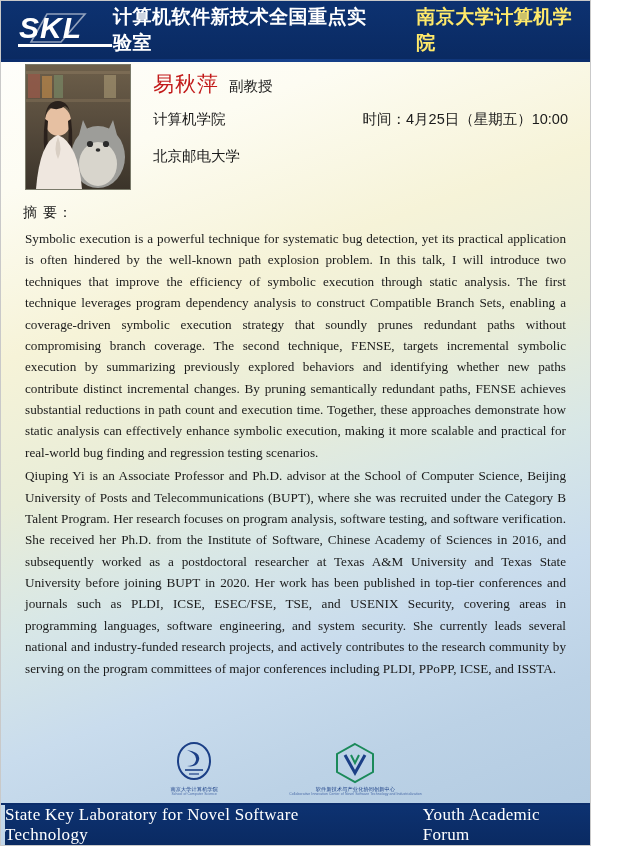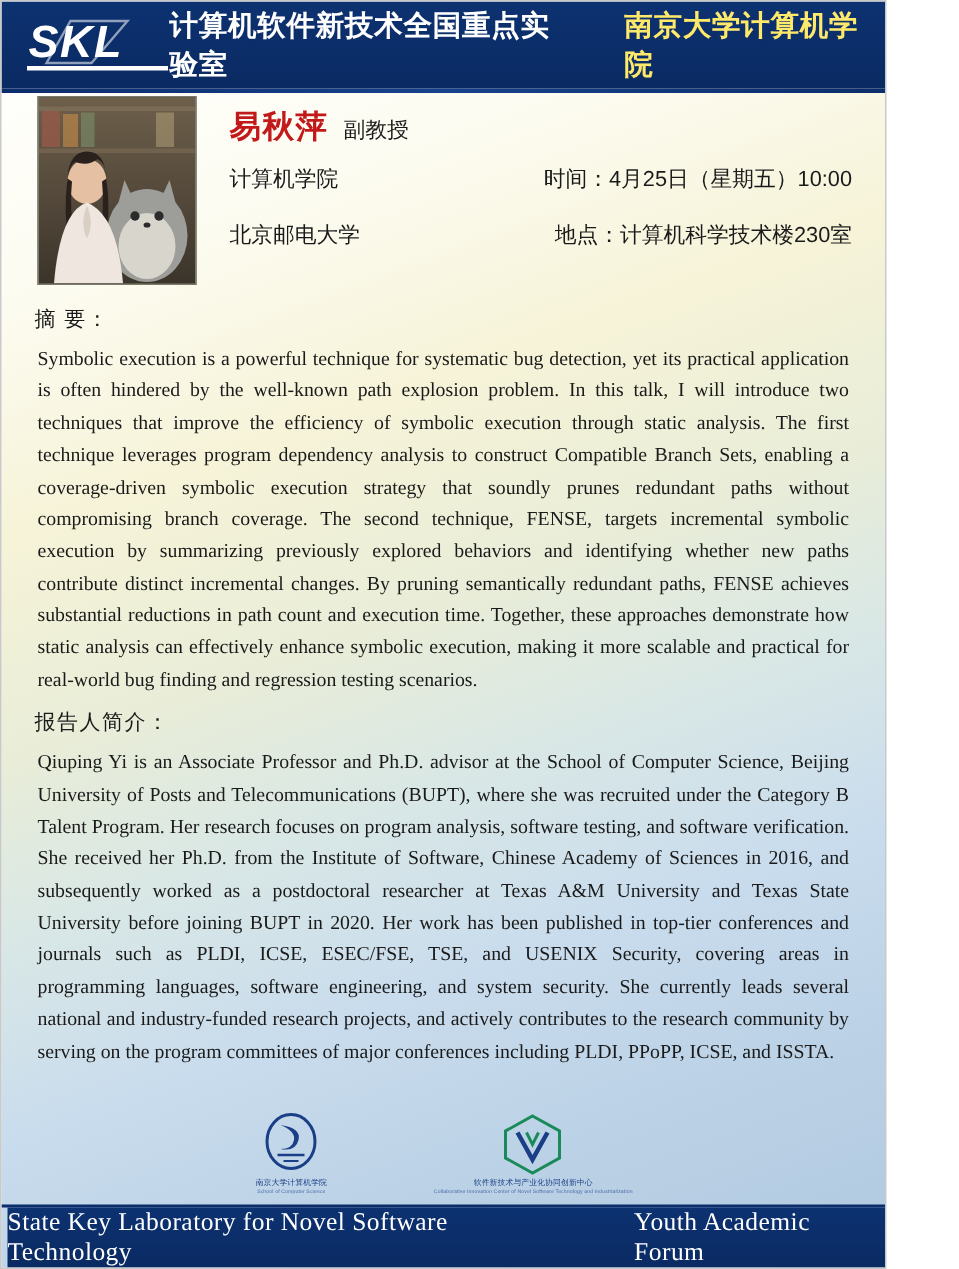--- a/index.html
+++ b/index.html
@@ -102,21 +102,21 @@
     box-sizing: border-box;
   }
   .row {
     display: flex;
     align-items: baseline;
     justify-content: space-between;
     margin-bottom: 14px;
   }
   .name {
     font-size: 21px;
-    font-weight: bold;
+    font-weight: normal;
     color: #c21a1a;
     letter-spacing: 1px;
   }
   .title-rank {
     font-size: 14.5px;
     color: #1a1a1a;
     margin-left: 10px;
   }
   .affil {
     font-size: 14.5px;
@@ -268,29 +268,27 @@
           <span class="name">易秋萍</span>
           <span class="title-rank">副教授</span>
         </div>
       </div>
       <div class="row row-mid">
         <span class="affil">计算机学院</span>
         <span class="meta">时间：4月25日（星期五）10:00</span>
       </div>
       <div class="row">
         <span class="affil">北京邮电大学</span>
-        <span class="meta">地点：计算机科学技术楼230室</span>
       </div>
     </div>
   </div>
 
   <div class="section-head abstract-head">摘 要：</div>
   <div class="body-text">Symbolic execution is a powerful technique for systematic bug detection, yet its practical application is often hindered by the well-known path explosion problem. In this talk, I will introduce two techniques that improve the efficiency of symbolic execution through static analysis. The first technique leverages program dependency analysis to construct Compatible Branch Sets, enabling a coverage-driven symbolic execution strategy that soundly prunes redundant paths without compromising branch coverage. The second technique, FENSE, targets incremental symbolic execution by summarizing previously explored behaviors and identifying whether new paths contribute distinct incremental changes. By pruning semantically redundant paths, FENSE achieves substantial reductions in path count and execution time. Together, these approaches demonstrate how static analysis can effectively enhance symbolic execution, making it more scalable and practical for real-world bug finding and regression testing scenarios.</div>
 
-  <div class="section-head">报告人简介：</div>
   <div class="body-text">Qiuping Yi is an Associate Professor and Ph.D. advisor at the School of Computer Science, Beijing University of Posts and Telecommunications (BUPT), where she was recruited under the Category B Talent Program. Her research focuses on program analysis, software testing, and software verification. She received her Ph.D. from the Institute of Software, Chinese Academy of Sciences in 2016, and subsequently worked as a postdoctoral researcher at Texas A&amp;M University and Texas State University before joining BUPT in 2020. Her work has been published in top-tier conferences and journals such as PLDI, ICSE, ESEC/FSE, TSE, and USENIX Security, covering areas in programming languages, software engineering, and system security. She currently leads several national and industry-funded research projects, and actively contributes to the research community by serving on the program committees of major conferences including PLDI, PPoPP, ICSE, and ISSTA.</div>
 
   <div class="bottom-logos">
     <div class="blogo">
       <svg width="50" height="42" viewBox="0 0 50 42" xmlns="http://www.w3.org/2000/svg" aria-hidden="true">
         <ellipse cx="25" cy="19" rx="16" ry="18" fill="none" stroke="#1b3f86" stroke-width="2"></ellipse>
         <path d="M18 8 Q32 10 30 18 Q28 26 18 24 Q26 24 27 18 Q28 12 18 8 Z" fill="#1b3f86"></path>
         <path d="M16 28 L34 28" stroke="#1b3f86" stroke-width="1.6"></path>
         <path d="M20 32 L30 32" stroke="#1b3f86" stroke-width="1.2"></path>
       </svg>

